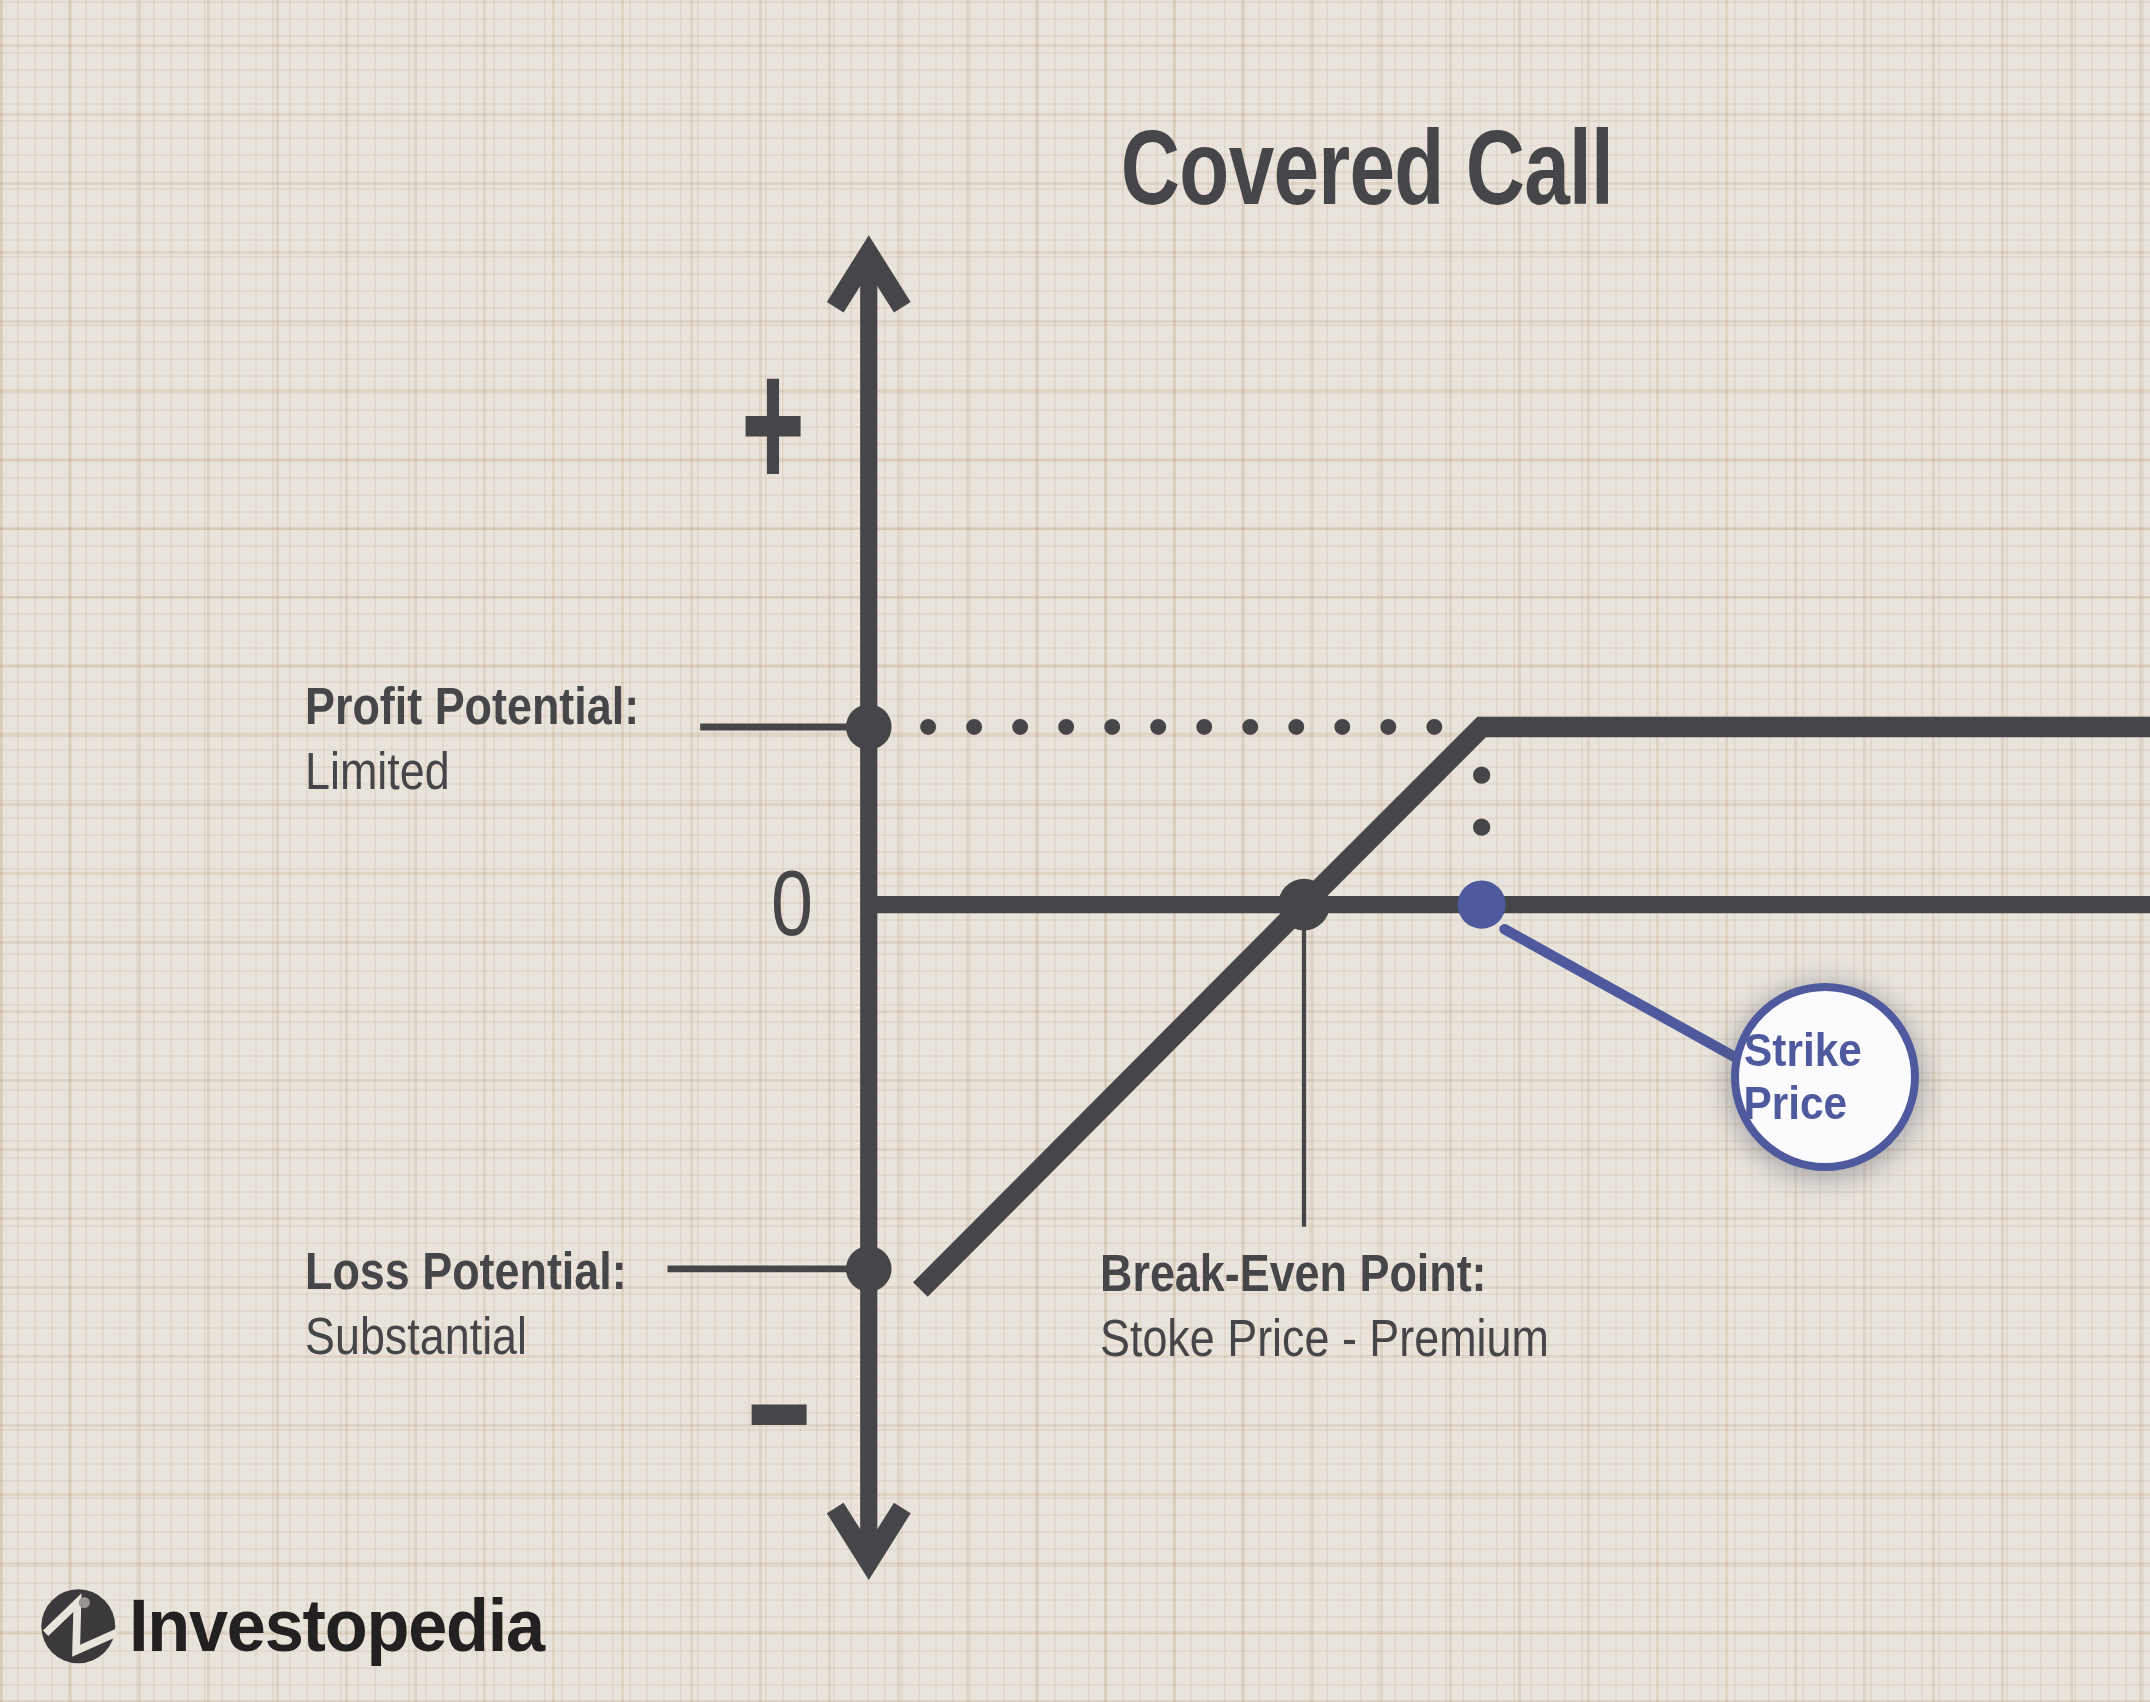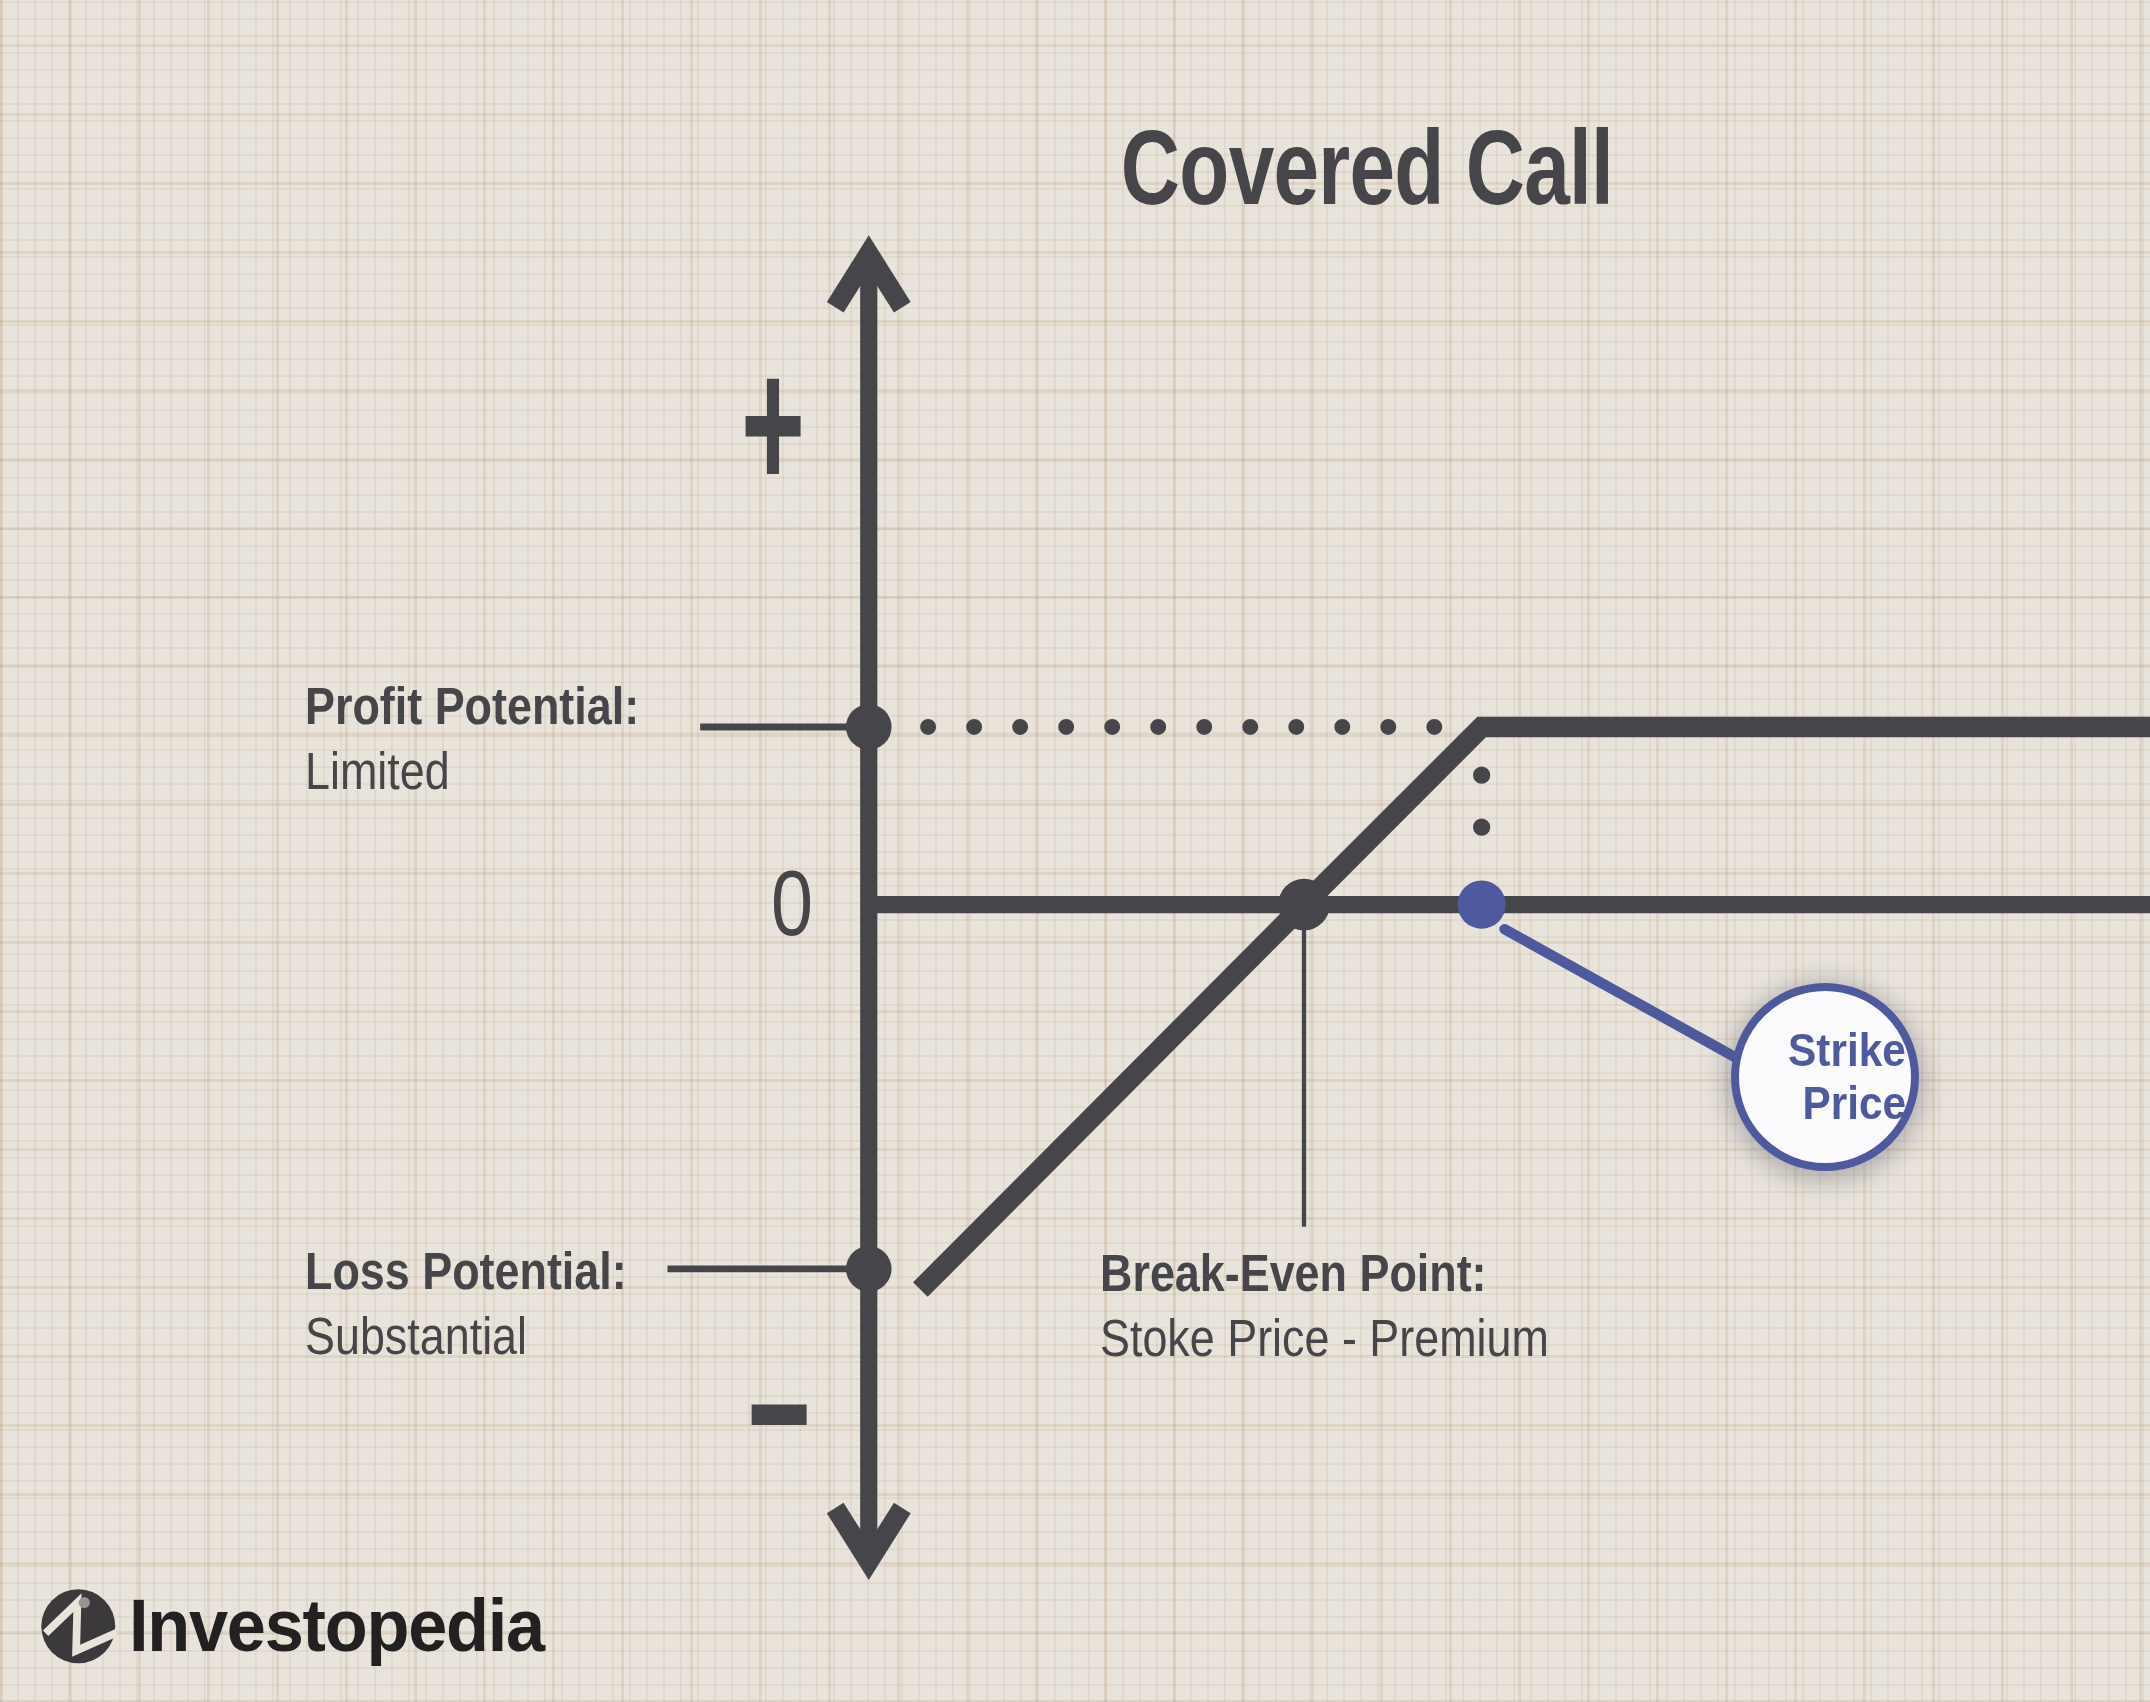--- a/index.html
+++ b/index.html
@@ -36,21 +36,21 @@
     transform:scaleX(0.88); transform-origin:left top; white-space:nowrap;
   }
   .anno span{display:block;}
   .anno .b{font-weight:700;}
   .anno-profit{left:305px; top:674px;}
   .anno-loss{left:305px; top:1239px;}
   .anno-be{left:1100px; top:1241px;}
   .strike-circle{
     position:absolute; left:1731px; top:983px; width:172px; height:172px;
     background:#fbfbfd; border:8.6px solid #4e5a9d; border-radius:50%;
-    display:flex; flex-direction:column; align-items:flex-end; justify-content:center;
+    display:flex; flex-direction:column; align-items:flex-start; justify-content:center;
     box-shadow:0 4.3px 24px 6px rgba(88,88,105,0.38);
   }
   .strike-circle span{
     color:#4e5a9d; font-size:46px; line-height:53px; font-weight:700;
     transform:scaleX(0.92); white-space:nowrap;
   }
   .brand{
     position:absolute; left:129px; top:1589px; color:#232021;
     font-size:74px; line-height:74px; font-weight:700; letter-spacing:-1.3px;
     transform:scaleX(0.95); transform-origin:left center; white-space:nowrap;

